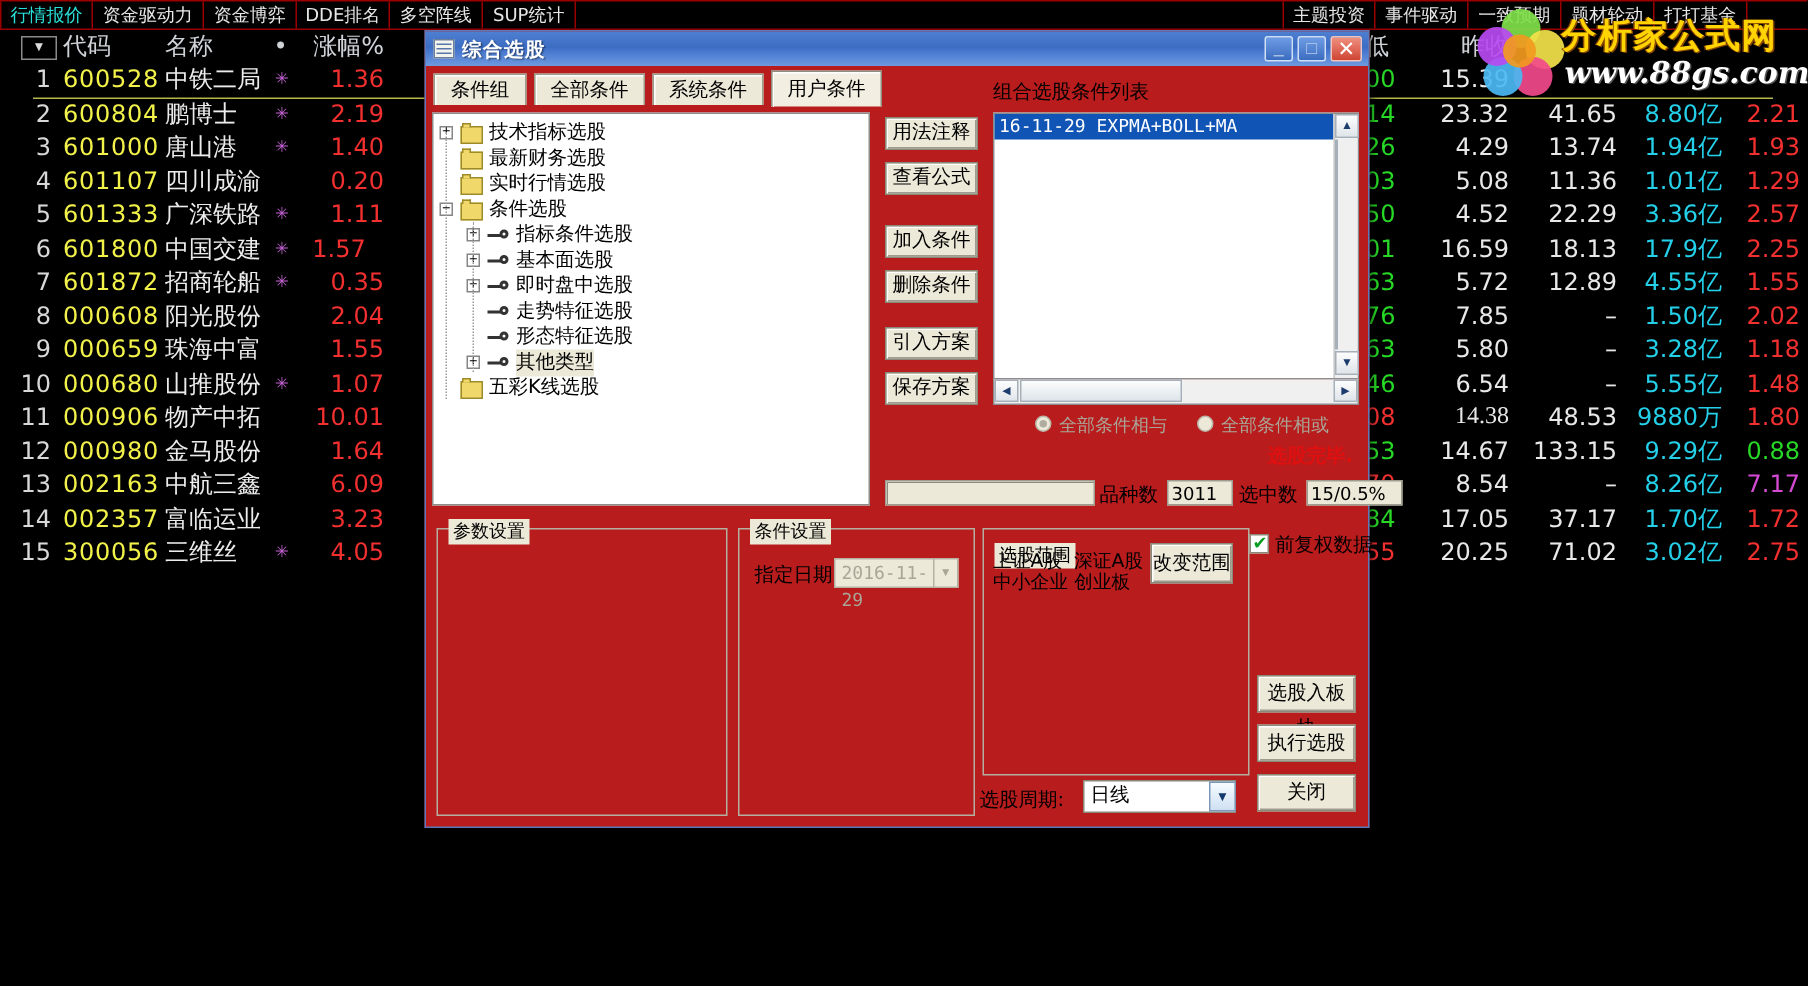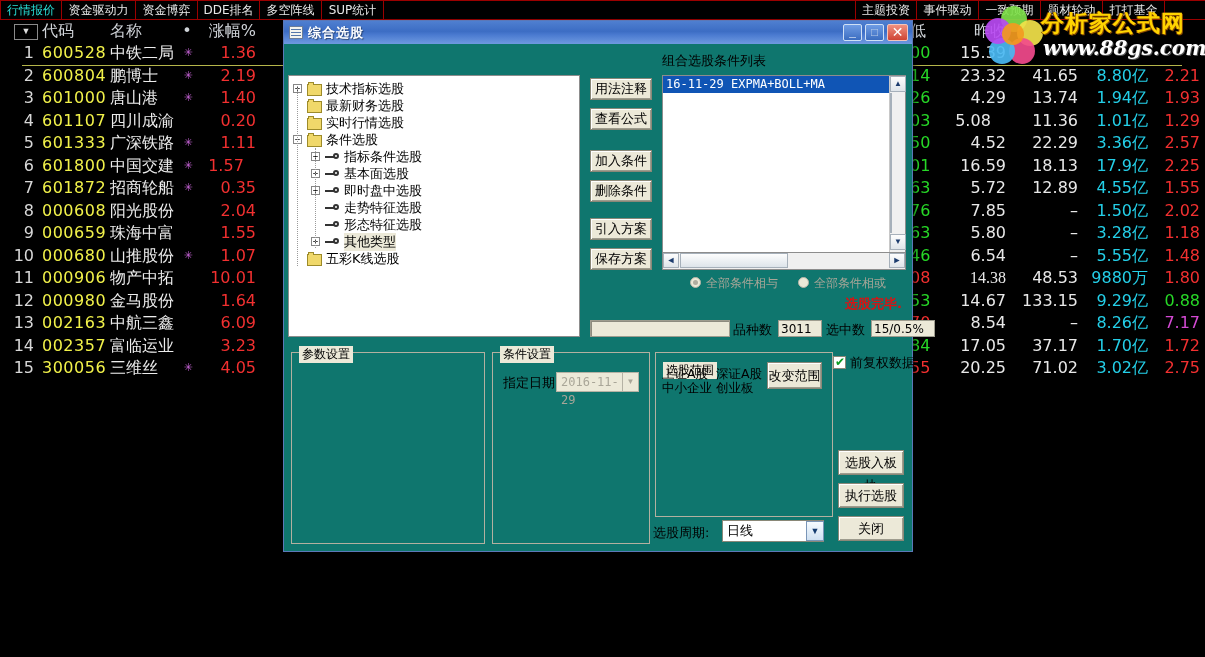--- a/index.html
+++ b/index.html
@@ -41,21 +41,21 @@
   .wm .flower{position:absolute;left:4px;top:6px;width:58px;height:58px;}
   .wm .pet{position:absolute;width:26px;height:26px;border-radius:50%;opacity:.92;}
   .wm .t1{font-family:"DejaVu Sans","Liberation Sans",sans-serif;position:absolute;left:60px;top:8px;
           font-size:23px;font-weight:bold;color:#ffd400;letter-spacing:1px;
           text-shadow:1px 1px 0 #8a4a00,-1px 0 0 #8a4a00;}
   .wm .t2{font-family:"DejaVu Serif","Liberation Serif",serif;position:absolute;left:62px;top:36px;
           font-size:20px;font-style:italic;font-weight:bold;color:#ffffff;
           text-shadow:1px 1px 0 #555;}
 
   
-  .dlg{position:absolute;left:283px;top:20px;width:630px;height:532px;background:#0f766e;
+  .dlg{position:absolute;left:283px;top:20px;width:630px;height:532px;background:#b91c1c;
        border:1px solid #5b78b8;box-sizing:border-box;
        box-shadow:2px 2px 5px rgba(0,0,0,.55);}
   .dlg-title{position:absolute;left:0;top:0;width:100%;height:23px;
              background:linear-gradient(180deg,#4f7fd0 0%,#3c6dc4 45%,#4a7ad0 60%,#6e9ae0 100%);
              box-sizing:border-box;}
   .dlg-title .tt{position:absolute;left:24px;top:3px;font-size:13px;color:#fff;font-weight:bold;
                  font-family:"DejaVu Sans","Liberation Sans",sans-serif;letter-spacing:1px;
                  text-shadow:1px 1px 1px rgba(0,0,0,.45);}
   .dlg-ico{position:absolute;left:5px;top:5px;width:14px;height:13px;background:#f4f4ee;
            border:1px solid #6a7d9a;box-sizing:border-box;}
@@ -218,21 +218,21 @@
           <div class="cell cy" style="left: 1132px; width: 14px; text-align: left;">亿</div>
           <div class="cell up" style="left: 1148px; width: 52px; text-align: right;">1.93</div>
         </div>
         <div class="grow" style="top: 89.5px;">
           <div class="cell c-idx" style="left: 0px; width: 34px; text-align: right;">4</div>
           <div class="cell c-code" style="left: 42px; width: 66px; text-align: left;">601107</div>
           <div class="cell c-name" style="left: 110px; width: 74px; text-align: left;">四川成渝</div>
           <div class="cell c-star" style="left: 182px; width: 12px; text-align: center;"></div>
           <div class="cell up" style="left: 196px; width: 60px; text-align: right;">0.20</div>
           <div class="cell dn" style="left: 910px; width: 28px; text-align: left;">03</div>
-          <div class="cell wh" style="left: 940px; width: 66px; text-align: center;">5.08</div>
+          <div class="cell wh" style="left: 940px; width: 66px; text-align: right;">5.08</div>
           <div class="cell wh" style="left: 1012px; width: 66px; text-align: right;">11.36</div>
           <div class="cell cy" style="left: 1082px; width: 50px; text-align: right;">1.01</div>
           <div class="cell cy" style="left: 1132px; width: 14px; text-align: left;">亿</div>
           <div class="cell up" style="left: 1148px; width: 52px; text-align: right;">1.29</div>
         </div>
         <div class="grow" style="top: 112px;">
           <div class="cell c-idx" style="left: 0px; width: 34px; text-align: right;">5</div>
           <div class="cell c-code" style="left: 42px; width: 66px; text-align: left;">601333</div>
           <div class="cell c-name" style="left: 110px; width: 74px; text-align: left;">广深铁路</div>
           <div class="cell c-star" style="left: 182px; width: 12px; text-align: center;">✳</div>
@@ -397,20 +397,26 @@
           <i style="top:2px"></i>
           <i style="top:5px"></i>
           <i style="top:8px"></i>
         </div>
       <div class="tt">综合选股</div>
       <div class="wbtn min">_</div>
       <div class="wbtn max">□</div>
       <div class="wbtn cls">✕</div>
     </div>
 
+    <div class="tabstrip" id="dtabs">
+        <div class="dtab" style="left: 0px; width: 62px;">条件组</div>
+        <div class="dtab" style="left: 67px; width: 74px;">全部条件</div>
+        <div class="dtab" style="left: 146px; width: 74px;">系统条件</div>
+        <div class="dtab active" style="left: 225px; width: 74px;">用户条件</div>
+      </div>
 
     <div class="panel-label" style="left:378px;top:31px;">组合选股条件列表</div>
   </div>
 
   <div class="tree" id="tree">
       <div class="tnode" style="top: 4px; left: 0px;">
         <div class="tbox" style="left: 4px; top: 4px;">+</div>
         <div class="folder" style="left: 18px; top: 4px;"></div>
         <span style="position: absolute; left: 37px; top: 0px;">技术指标选股</span>
       </div>

